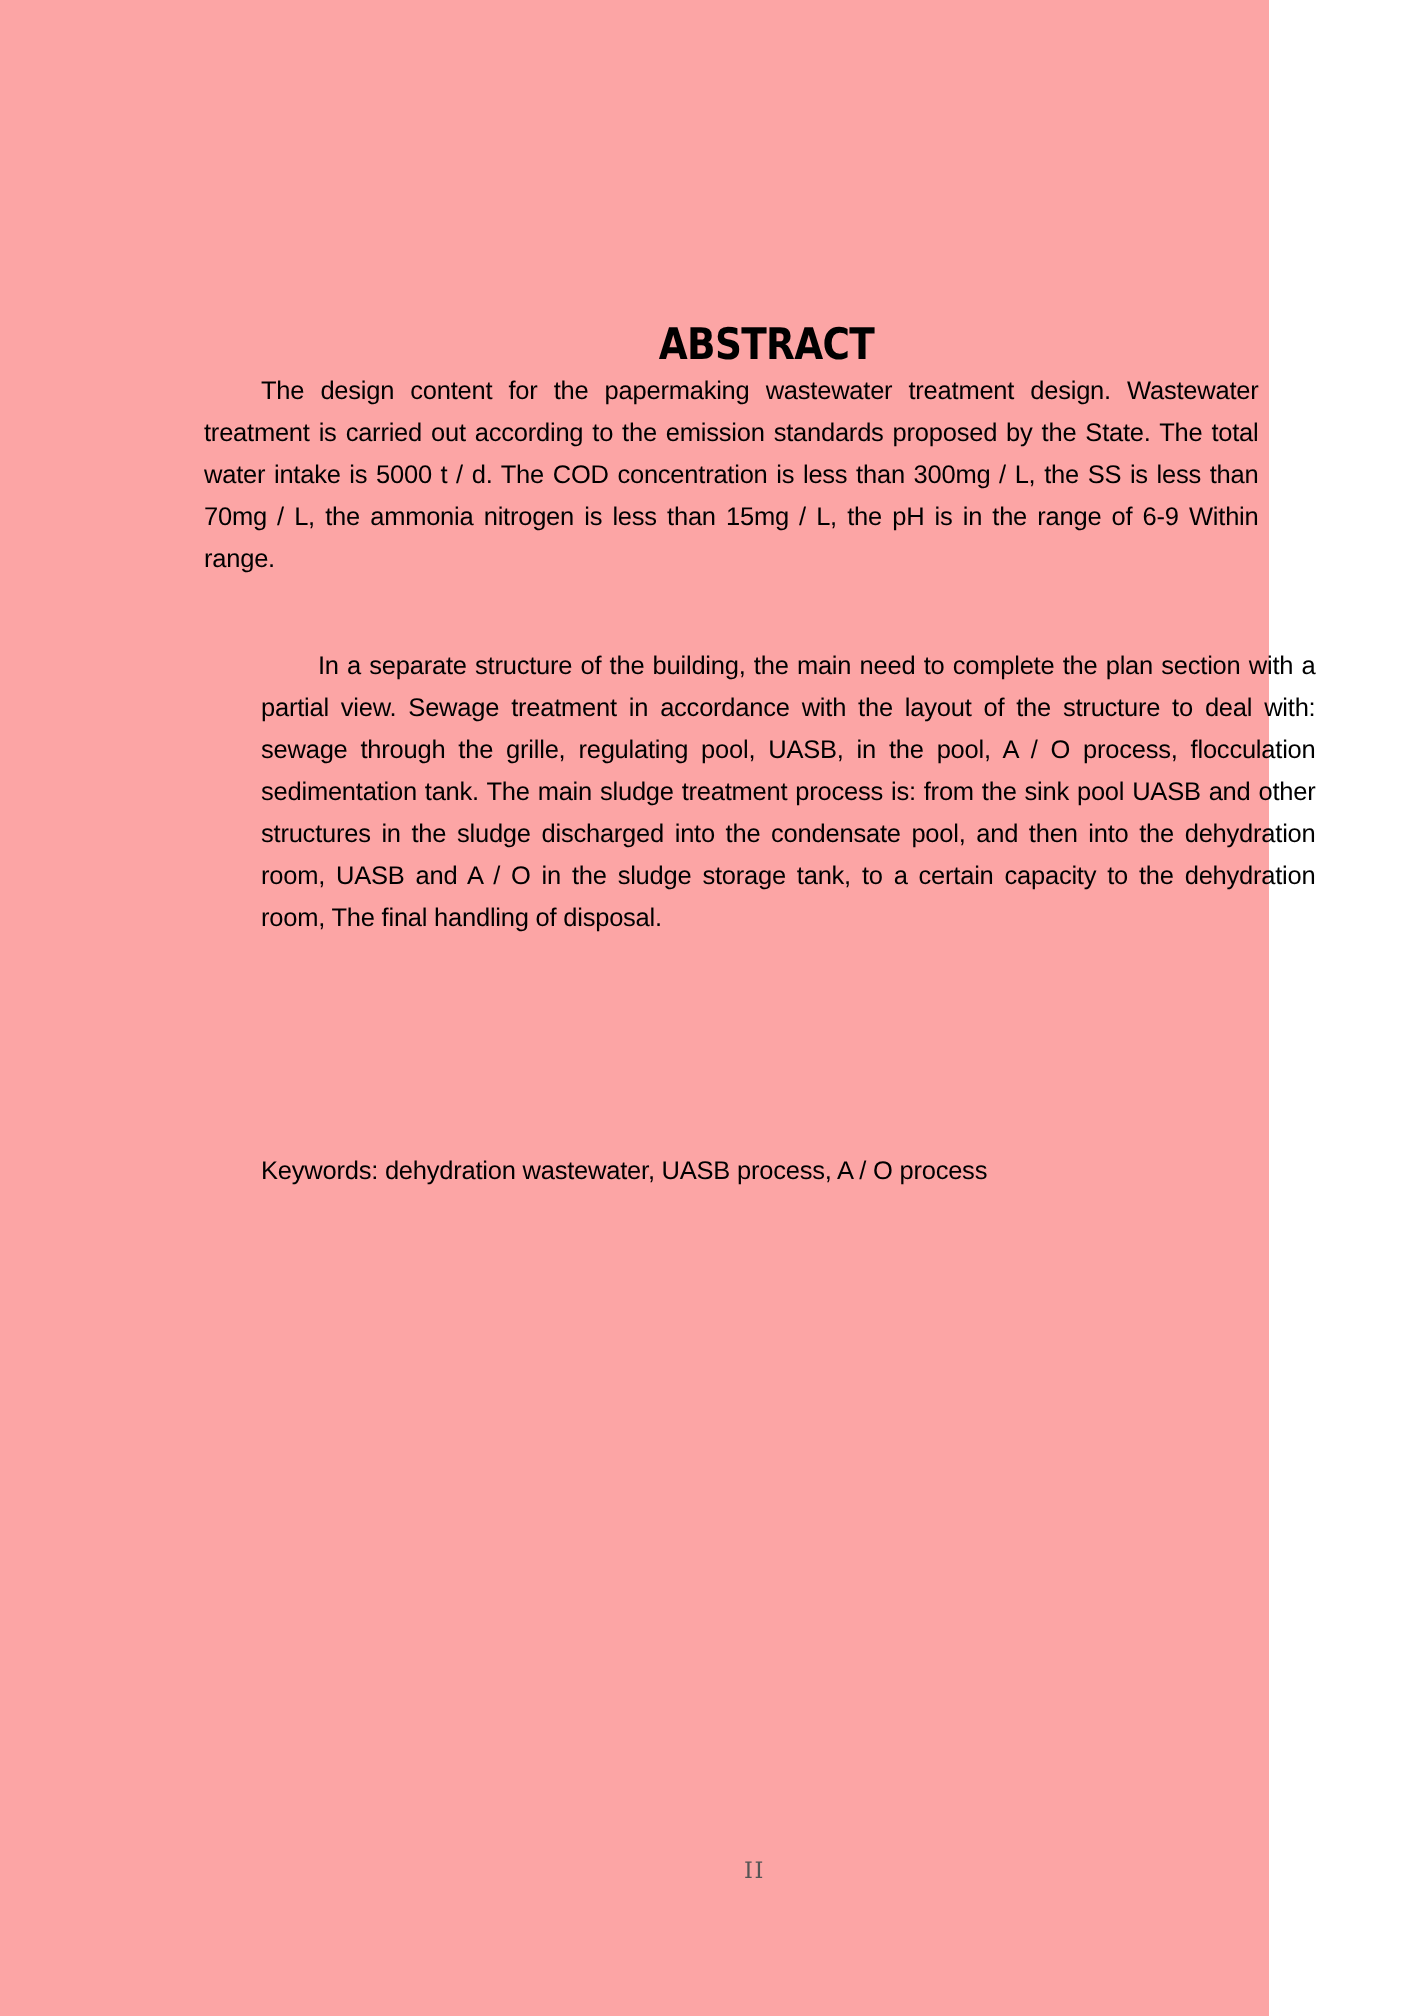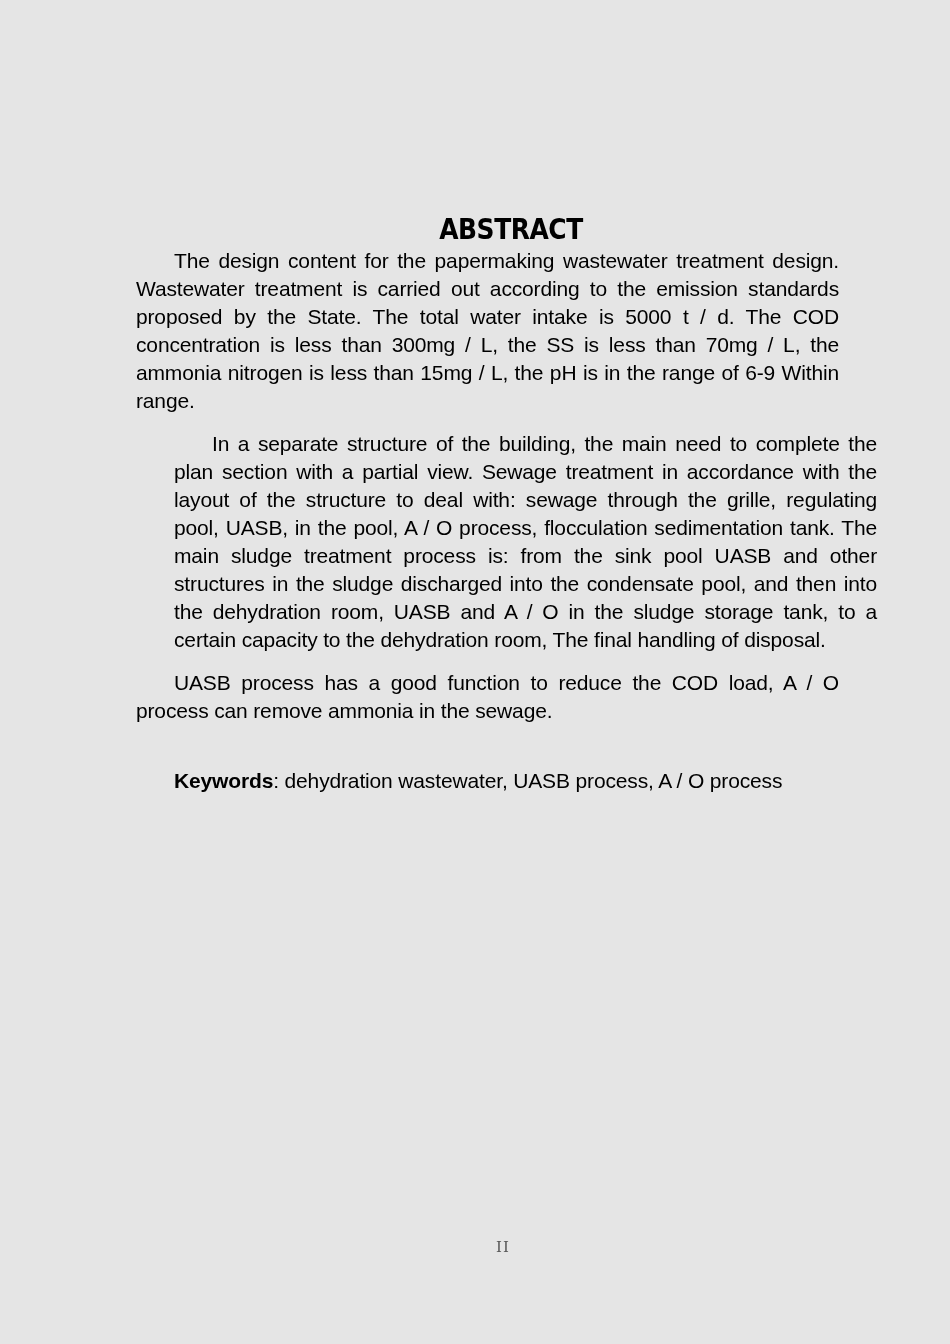--- a/index.html
+++ b/index.html
@@ -11,73 +11,72 @@
       width: 950px;
       height: 1344px;
       position: relative;
       overflow: hidden;
       color: #000000;
     }
     .page {
       position: absolute;
       left: 0;
       top: 0;
-      width: 950px;
+      width: 846px;
       height: 1344px;
-      background: #e5e5e5;
+      background: #fca5a5;
     }
     .title {
       position: absolute;
       top: 192px;
       left: 0;
       width: 1022px;
       text-align: center;
       font-family: "DejaVu Sans", sans-serif;
       font-weight: bold;
       font-size: 29px;
       letter-spacing: -0.5px;
       line-height: 36px;
       transform: scaleX(0.86);
       transform-origin: 511px 0;
     }
     .body-text {
       position: absolute;
       left: 136px;
       width: 703px;
       font-family: "Liberation Sans", sans-serif;
-      font-size: 21px;
+      font-size: 17px;
       line-height: 28px;
       text-align: justify;
       text-indent: 38px;
       margin: 0;
       letter-spacing: -0.15px;
     }
     .p1 { top: 247px; }
     .p2 { top: 430px; margin-left: 38px; }
     .p3 { top: 669px; }
     .p4 { top: 767px; }
-    .kw-label { font-weight: bold; margin-top: 44px; }
+    .kw-label { font-weight: normal; margin-top: 44px; }
     .page-number {
       position: absolute;
       top: 1238px;
       left: 0;
       width: 1006px;
       text-align: center;
       font-family: "DejaVu Serif", serif;
       font-size: 15px;
       color: #555555;
       letter-spacing: 1px;
     }
   </style>
 </head>
 <body>
 
 <div class="page">
   <h1 class="title">ABSTRACT</h1>
 
   <p class="body-text p1">The design content for the papermaking wastewater treatment design. Wastewater treatment is carried out according to the emission standards proposed by the State. The total water intake is 5000 t / d. The COD concentration is less than 300mg / L, the SS is less than 70mg / L, the ammonia nitrogen is less than 15mg / L, the pH is in the range of 6-9 Within range.</p>
   <p class="body-text p2">In a separate structure of the building, the main need to complete the plan section with a partial view. Sewage treatment in accordance with the layout of the structure to deal with: sewage through the grille, regulating pool, UASB, in the pool, A / O process, flocculation sedimentation tank. The main sludge treatment process is: from the sink pool UASB and other structures in the sludge discharged into the condensate pool, and then into the dehydration room, UASB and A / O in the sludge storage tank, to a certain capacity to the dehydration room, The final handling of disposal.</p>
-  <p class="body-text p3">UASB process has a good function to reduce the COD load, A / O process can remove ammonia in the sewage.</p>
 
   <p class="body-text p4"><span class="kw-label">Keywords</span><span>: </span><span>dehydration wastewater, UASB process, A / O process</span></p>
 
   <div class="page-number">II</div>
 </div>
 
 </body></html>

